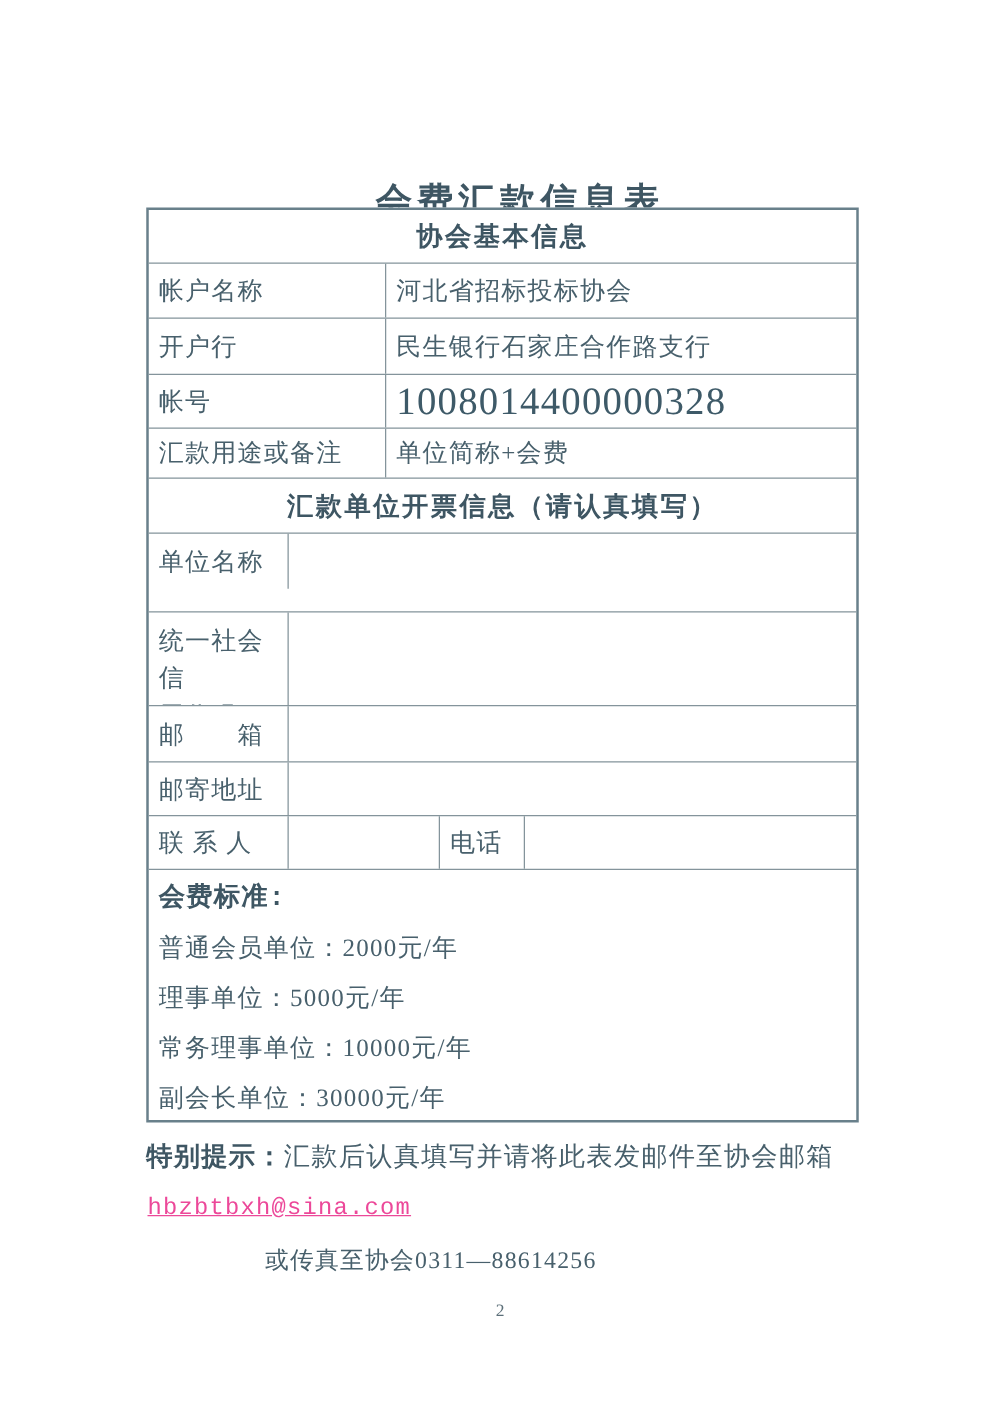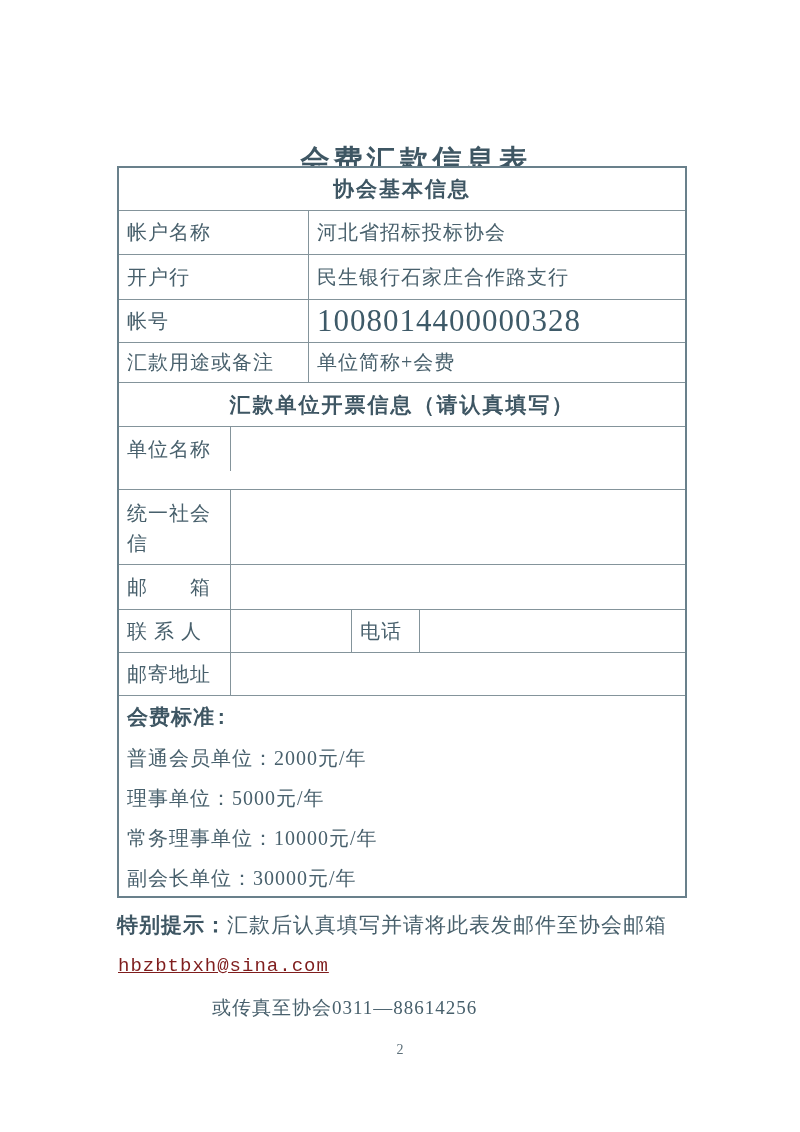--- a/index.html
+++ b/index.html
@@ -113,21 +113,21 @@
     letter-spacing: 1px;
   }
   .email {
     position: absolute;
     left: 118px;
     top: 955px;
     font-size: 19px;
     font-family: "Liberation Mono", monospace;
     text-decoration: underline;
     letter-spacing: 1px;
-    color: #7f1d1d;
+    color: #ec4899;
   }
   .fax {
     position: absolute;
     left: 212px;
     top: 995px;
     font-size: 19px;
     letter-spacing: 1px;
   }
   .pageno {
     position: absolute;
@@ -188,28 +188,28 @@
       </div>
       <div class="cell grow"></div>
     </div>
 
     <div class="row h45">
       <div class="cell sep lbl2">邮　　箱</div>
       <div class="cell grow"></div>
     </div>
 
     <div class="row h43">
+      <div class="cell sep lbl2">邮寄地址</div>
+      <div class="cell grow"></div>
+    </div>
+
+    <div class="row h43">
       <div class="cell sep lbl2">联 系 人</div>
       <div class="cell sep" style="width:121px;"></div>
       <div class="cell sep" style="width:68px;">电话</div>
-      <div class="cell grow"></div>
-    </div>
-
-    <div class="row h43">
-      <div class="cell sep lbl2">邮寄地址</div>
       <div class="cell grow"></div>
     </div>
 
     <div class="fees">
       <div class="feeHead">会费标准:</div>
       <div class="feeLine">普通会员单位：2000元/年</div>
       <div class="feeLine">理事单位：5000元/年</div>
       <div class="feeLine">常务理事单位：10000元/年</div>
       <div class="feeLine">副会长单位：30000元/年</div>
     </div>

